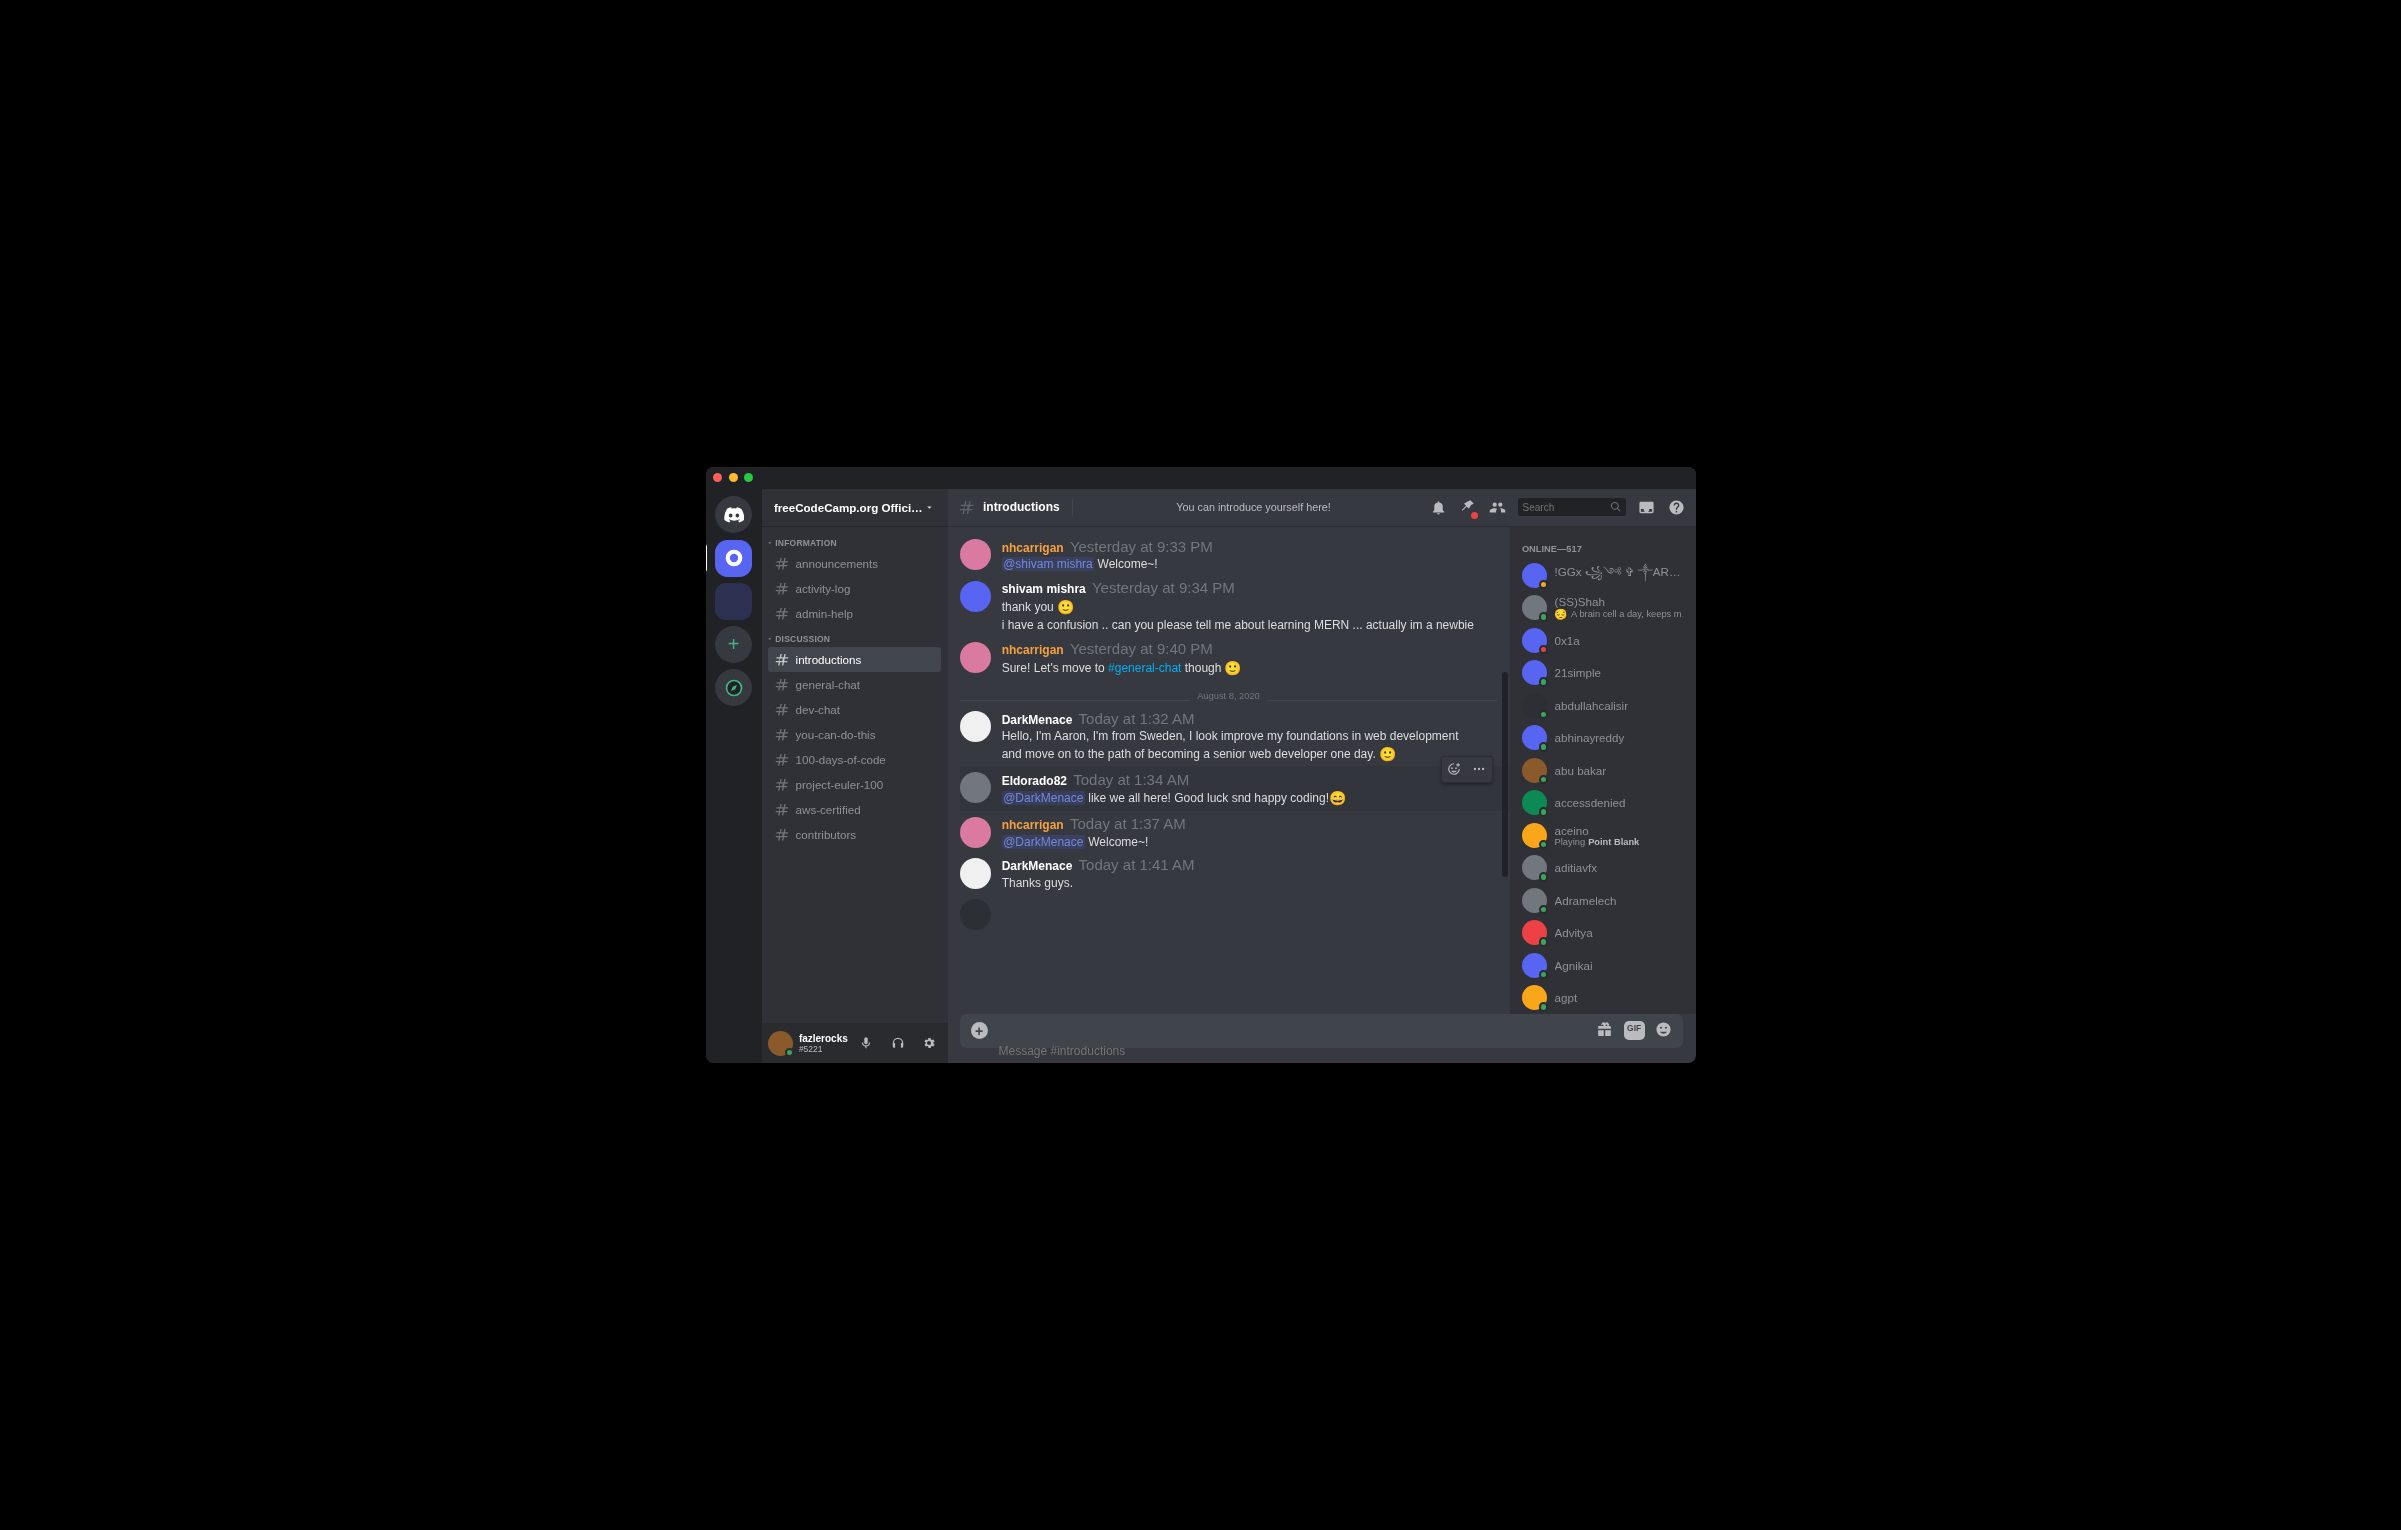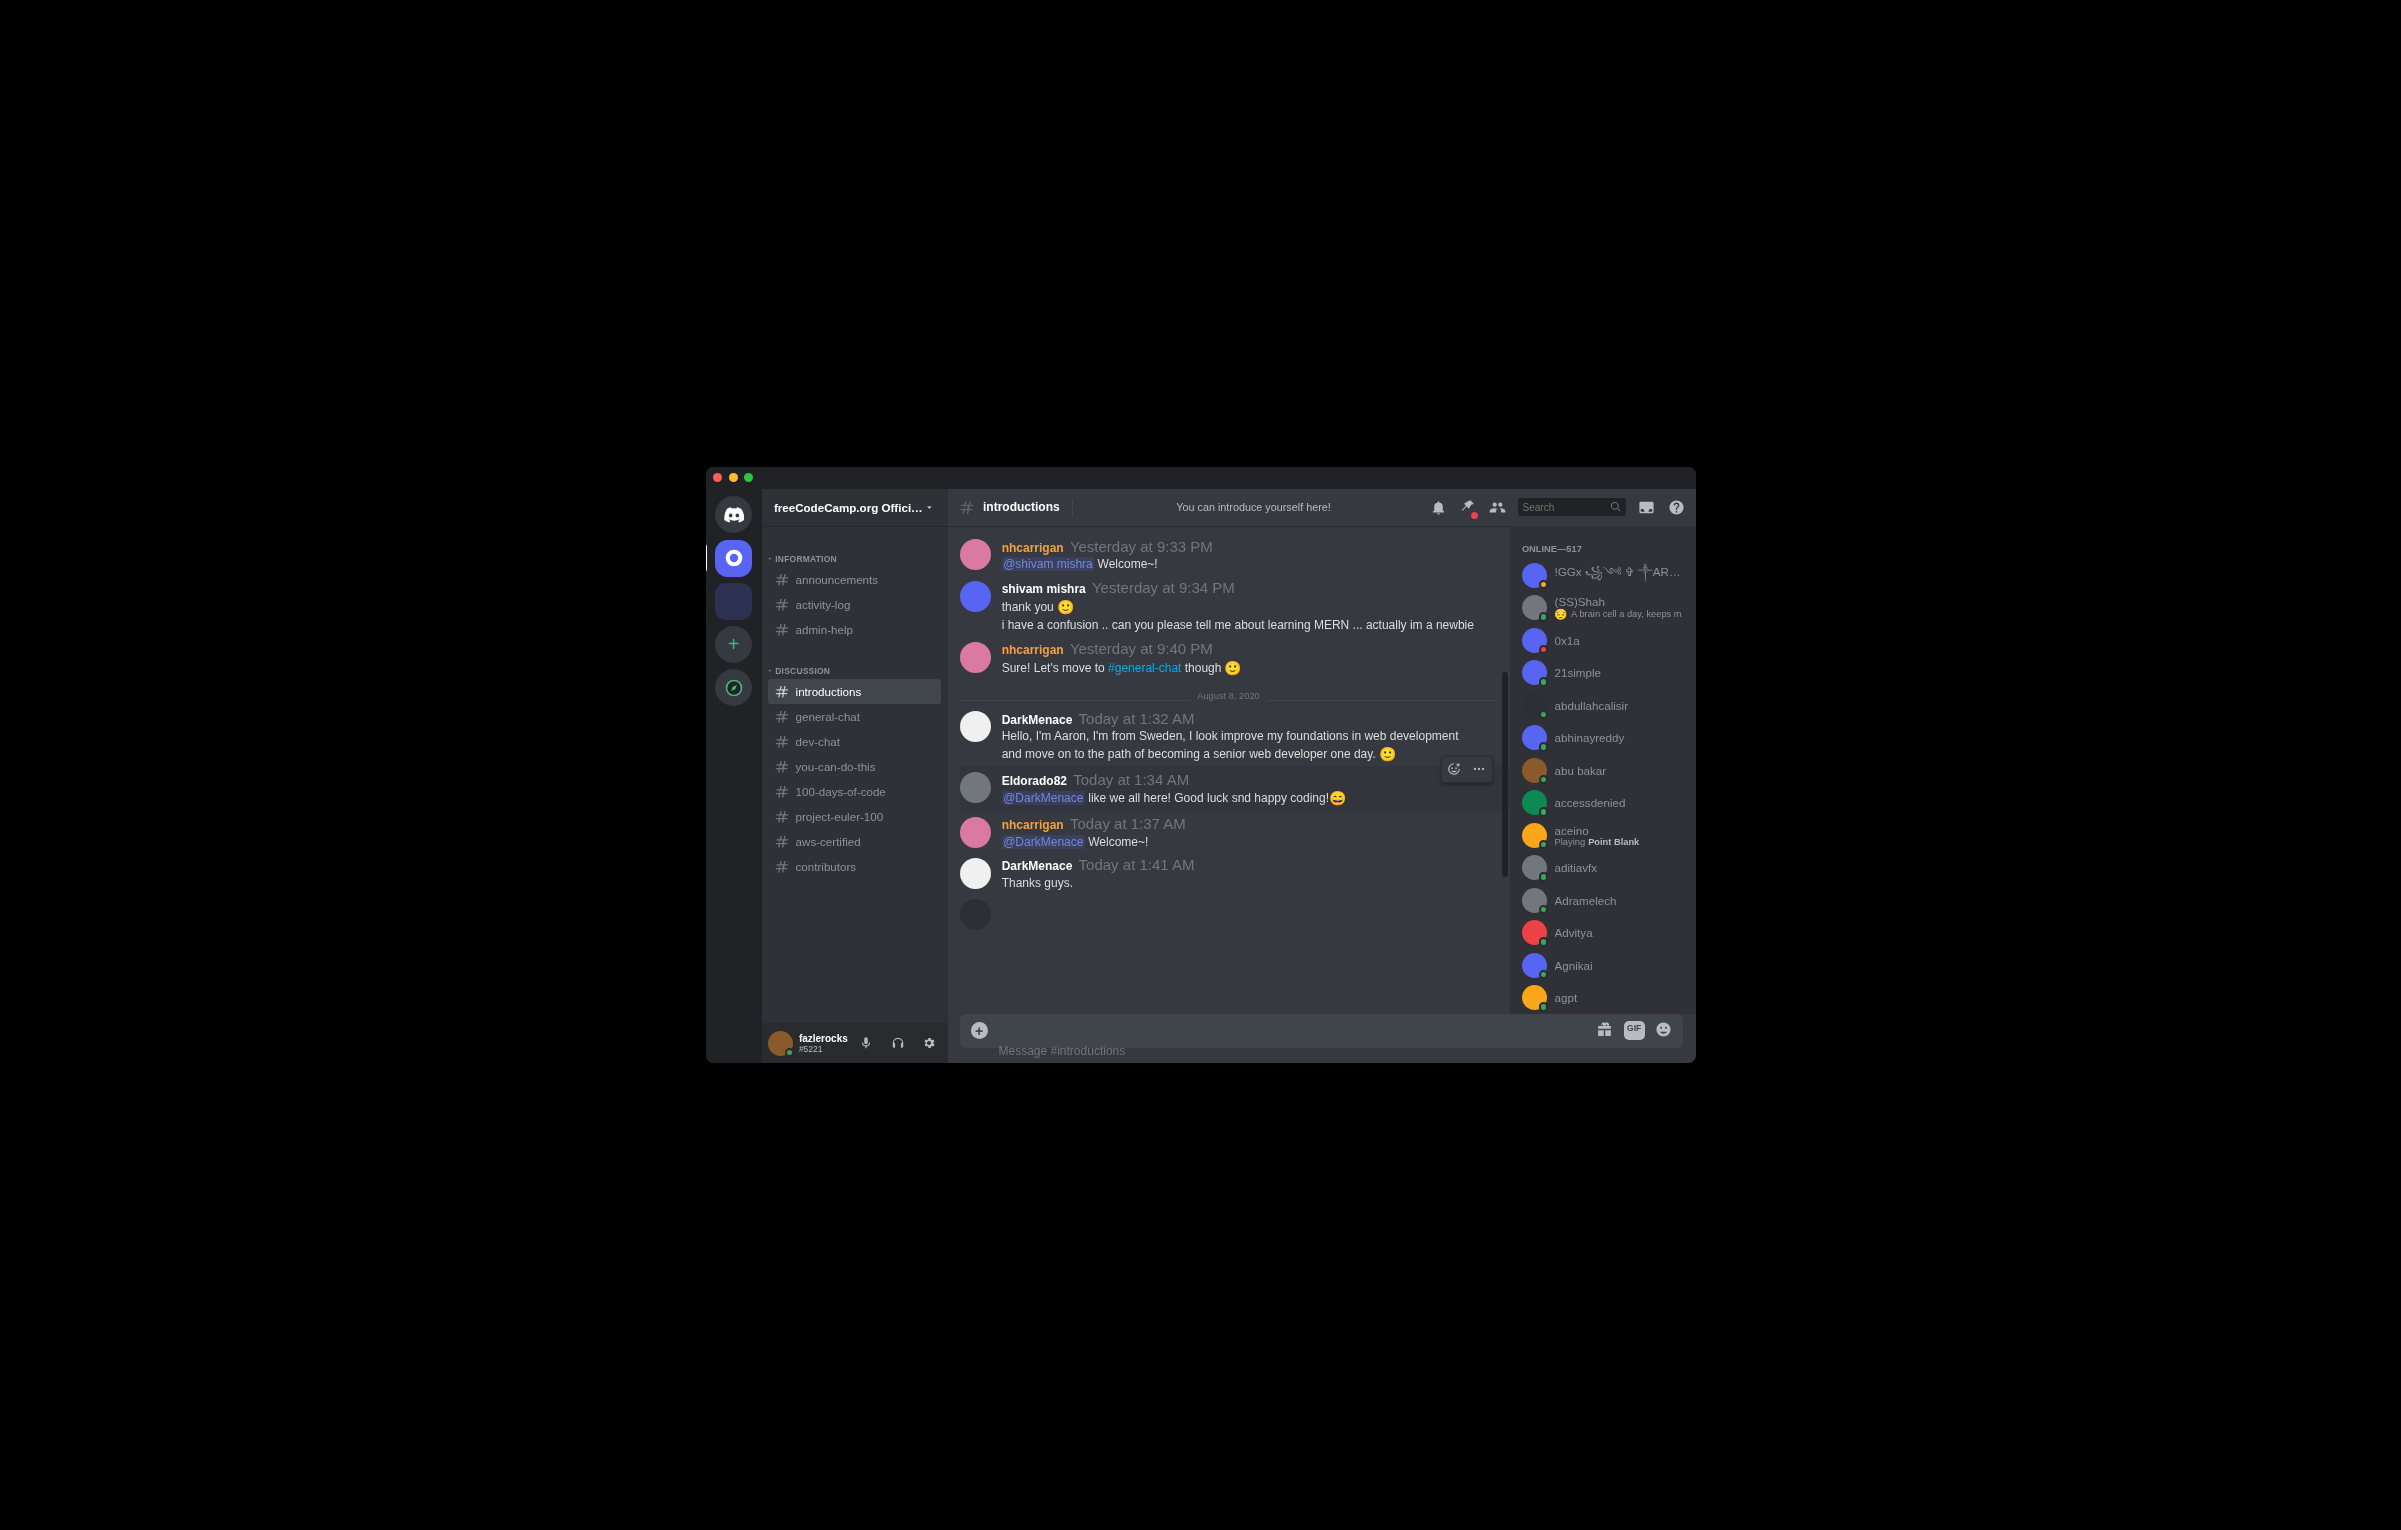--- a/index.html
+++ b/index.html
@@ -84,21 +84,21 @@
     box-shadow: 0 0.8px 0 rgba(0,0,0,0.25);
     font-weight:600; color:#fff; font-size:11.6px;
     cursor:pointer;
   }
   .server-header svg{ width:10.8px; height:10.8px; fill:#dcddde; }
   .channels{ flex:1; overflow-y:auto; padding:4.6px 6.2px 0 0; }
   .category{
     display:flex; align-items:center; gap:1.5px;
     padding: 7.7px 6.2px 3.1px 4.6px;
     text-transform:uppercase; font-size:8.5px; font-weight:700;
-    color:#8e9297; letter-spacing:0.2px; cursor:pointer;margin-top:16px;
+    color:#8e9297; letter-spacing:0.2px; cursor:pointer;
   }
   .category svg{ width:7.7px; height:7.7px; fill:#8e9297; }
   .channel{
     display:flex; align-items:center; gap:6.2px;
     height:25px; padding: 0 6.2px; margin-left:6.2px;
     border-radius:3.1px; color:#8e9297; cursor:pointer;
     font-size:11.6px;
   }
   .channel.active{ background:rgba(79,84,92,0.6); color:#fff; }
   .hash{ width:15.5px; height:15.5px; fill:currentColor; opacity:0.7; flex-shrink:0; }

